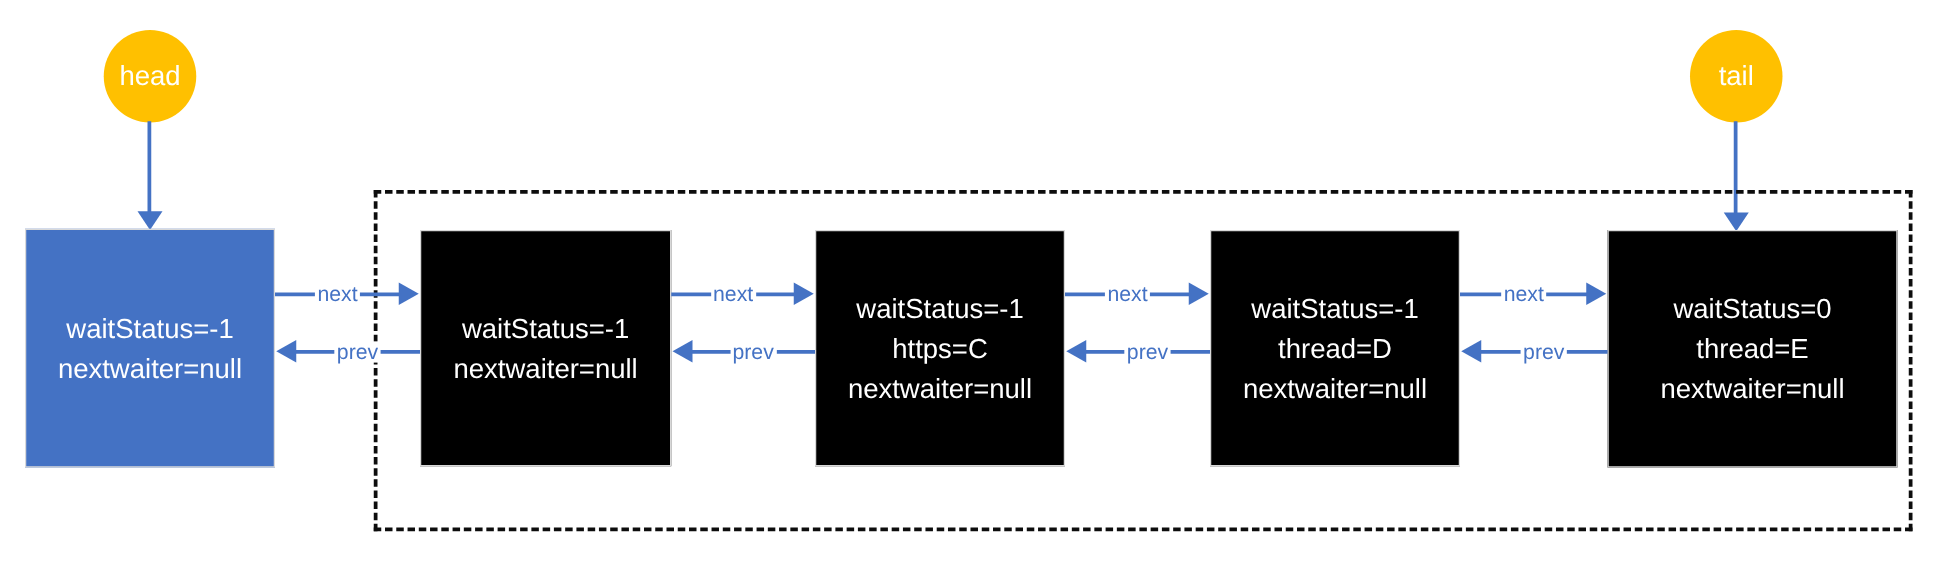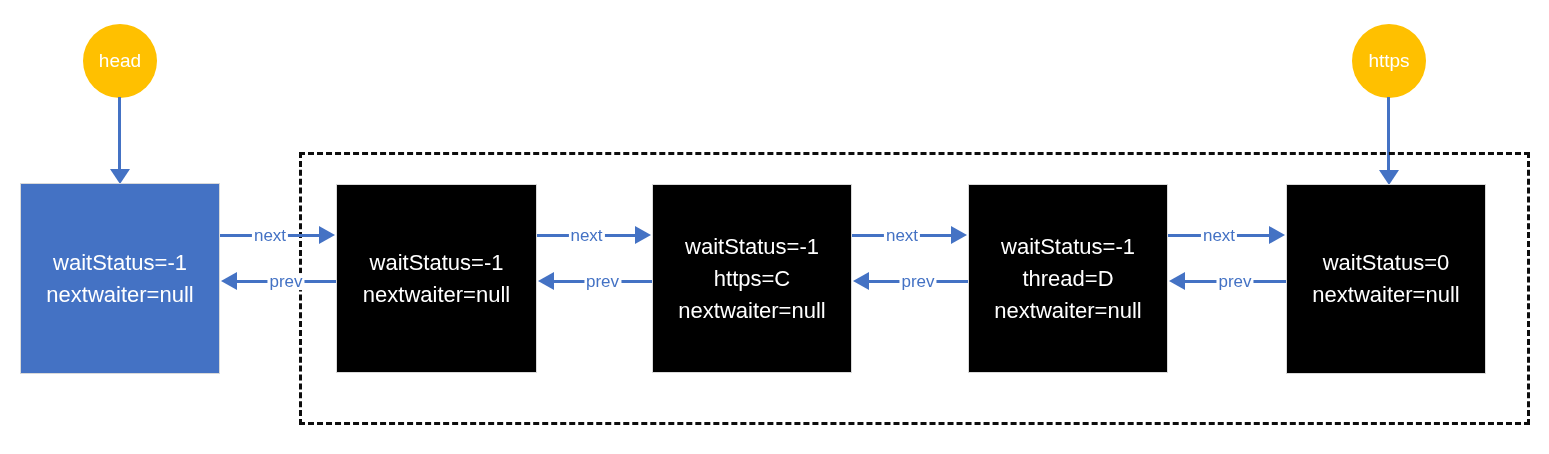--- a/index.html
+++ b/index.html
@@ -3,21 +3,21 @@
 <meta charset="utf-8">
 <style>
   html,body{margin:0;padding:0;background:#ffffff;}
   .canvas{
     position:relative;width:1549px;height:454px;background:#ffffff;overflow:hidden;
     font-family:"Liberation Sans","DejaVu Sans",sans-serif;
   }
   
   .pointer-circle{
     position:absolute;width:74px;height:74px;border-radius:50%;
-    background:#FFC000;color:#ffffff;font-size:19px;
+    background:#FFC000;color:#ffffff;font-size:22px;
     display:flex;align-items:center;justify-content:center;
   }
   .circle-head{left:83px;top:24px;}
   .circle-tail{left:1352px;top:24px;}
   
   .vline{position:absolute;width:3px;background:#4472C4;}
   .vline-head{left:118px;top:97px;height:73px;}
   .vline-tail{left:1387px;top:97px;height:74px;}
   .vhead{position:absolute;width:0;height:0;
     border-left:10px solid transparent;border-right:10px solid transparent;
@@ -41,21 +41,21 @@
     align-items:center;justify-content:center;text-align:center;
     color:#ffffff;font-size:22px;line-height:32px;box-sizing:border-box;
     border:1px solid #d9d9d9;
   }
   .node-blue{background:#4472C4;}
   .node-black{background:#000000;}
   .node-head{left:20px;top:183px;width:200px;height:191px;}
   .node-b{left:336px;top:184px;width:201px;height:189px;}
   .node-c{left:652px;top:184px;width:200px;height:189px;}
   .node-d{left:968px;top:184px;width:200px;height:189px;}
-  .node-e{left:1286px;top:184px;width:200px;height:190px;}
+  .node-e{left:1286px;top:184px;width:232px;height:190px;}
   
   .arrow{position:absolute;height:3px;background:#4472C4;text-align:center;}
   .arrow-right::after{
     content:"";position:absolute;right:-15px;top:-8px;width:0;height:0;
     border-top:9.5px solid transparent;border-bottom:9.5px solid transparent;
     border-left:16px solid #4472C4;}
   .arrow-left::before{
     content:"";position:absolute;left:-15px;top:-8px;width:0;height:0;
     border-top:9.5px solid transparent;border-bottom:9.5px solid transparent;
     border-right:16px solid #4472C4;}
@@ -79,21 +79,21 @@
 </style>
 </head>
 <body>
 
 <div class="canvas">
 
   <div class="pointer-circle circle-head">
     <span>head</span>
   </div>
   <div class="pointer-circle circle-tail">
-    <span>https</span>
+    <span>tail</span>
   </div>
 
   <div class="vline vline-head"></div>
   <div class="vhead vhead-head"></div>
   <div class="vline vline-tail"></div>
   <div class="vhead vhead-tail"></div>
 
 
   <div class="dashed-box"></div>
 
@@ -114,20 +114,21 @@
   </div>
 
   <div class="node node-black node-d">
     <div>waitStatus=-1</div>
     <div>thread=D</div>
     <div>nextwaiter=null</div>
   </div>
 
   <div class="node node-black node-e">
     <div>waitStatus=0</div>
+    <div>thread=E</div>
     <div>nextwaiter=null</div>
   </div>
 
   <div class="arrow arrow-right a-next-1">
     <span class="lbl">next</span>
   </div>
   <div class="arrow arrow-right a-next-2">
     <span class="lbl">next</span>
   </div>
   <div class="arrow arrow-right a-next-3">

